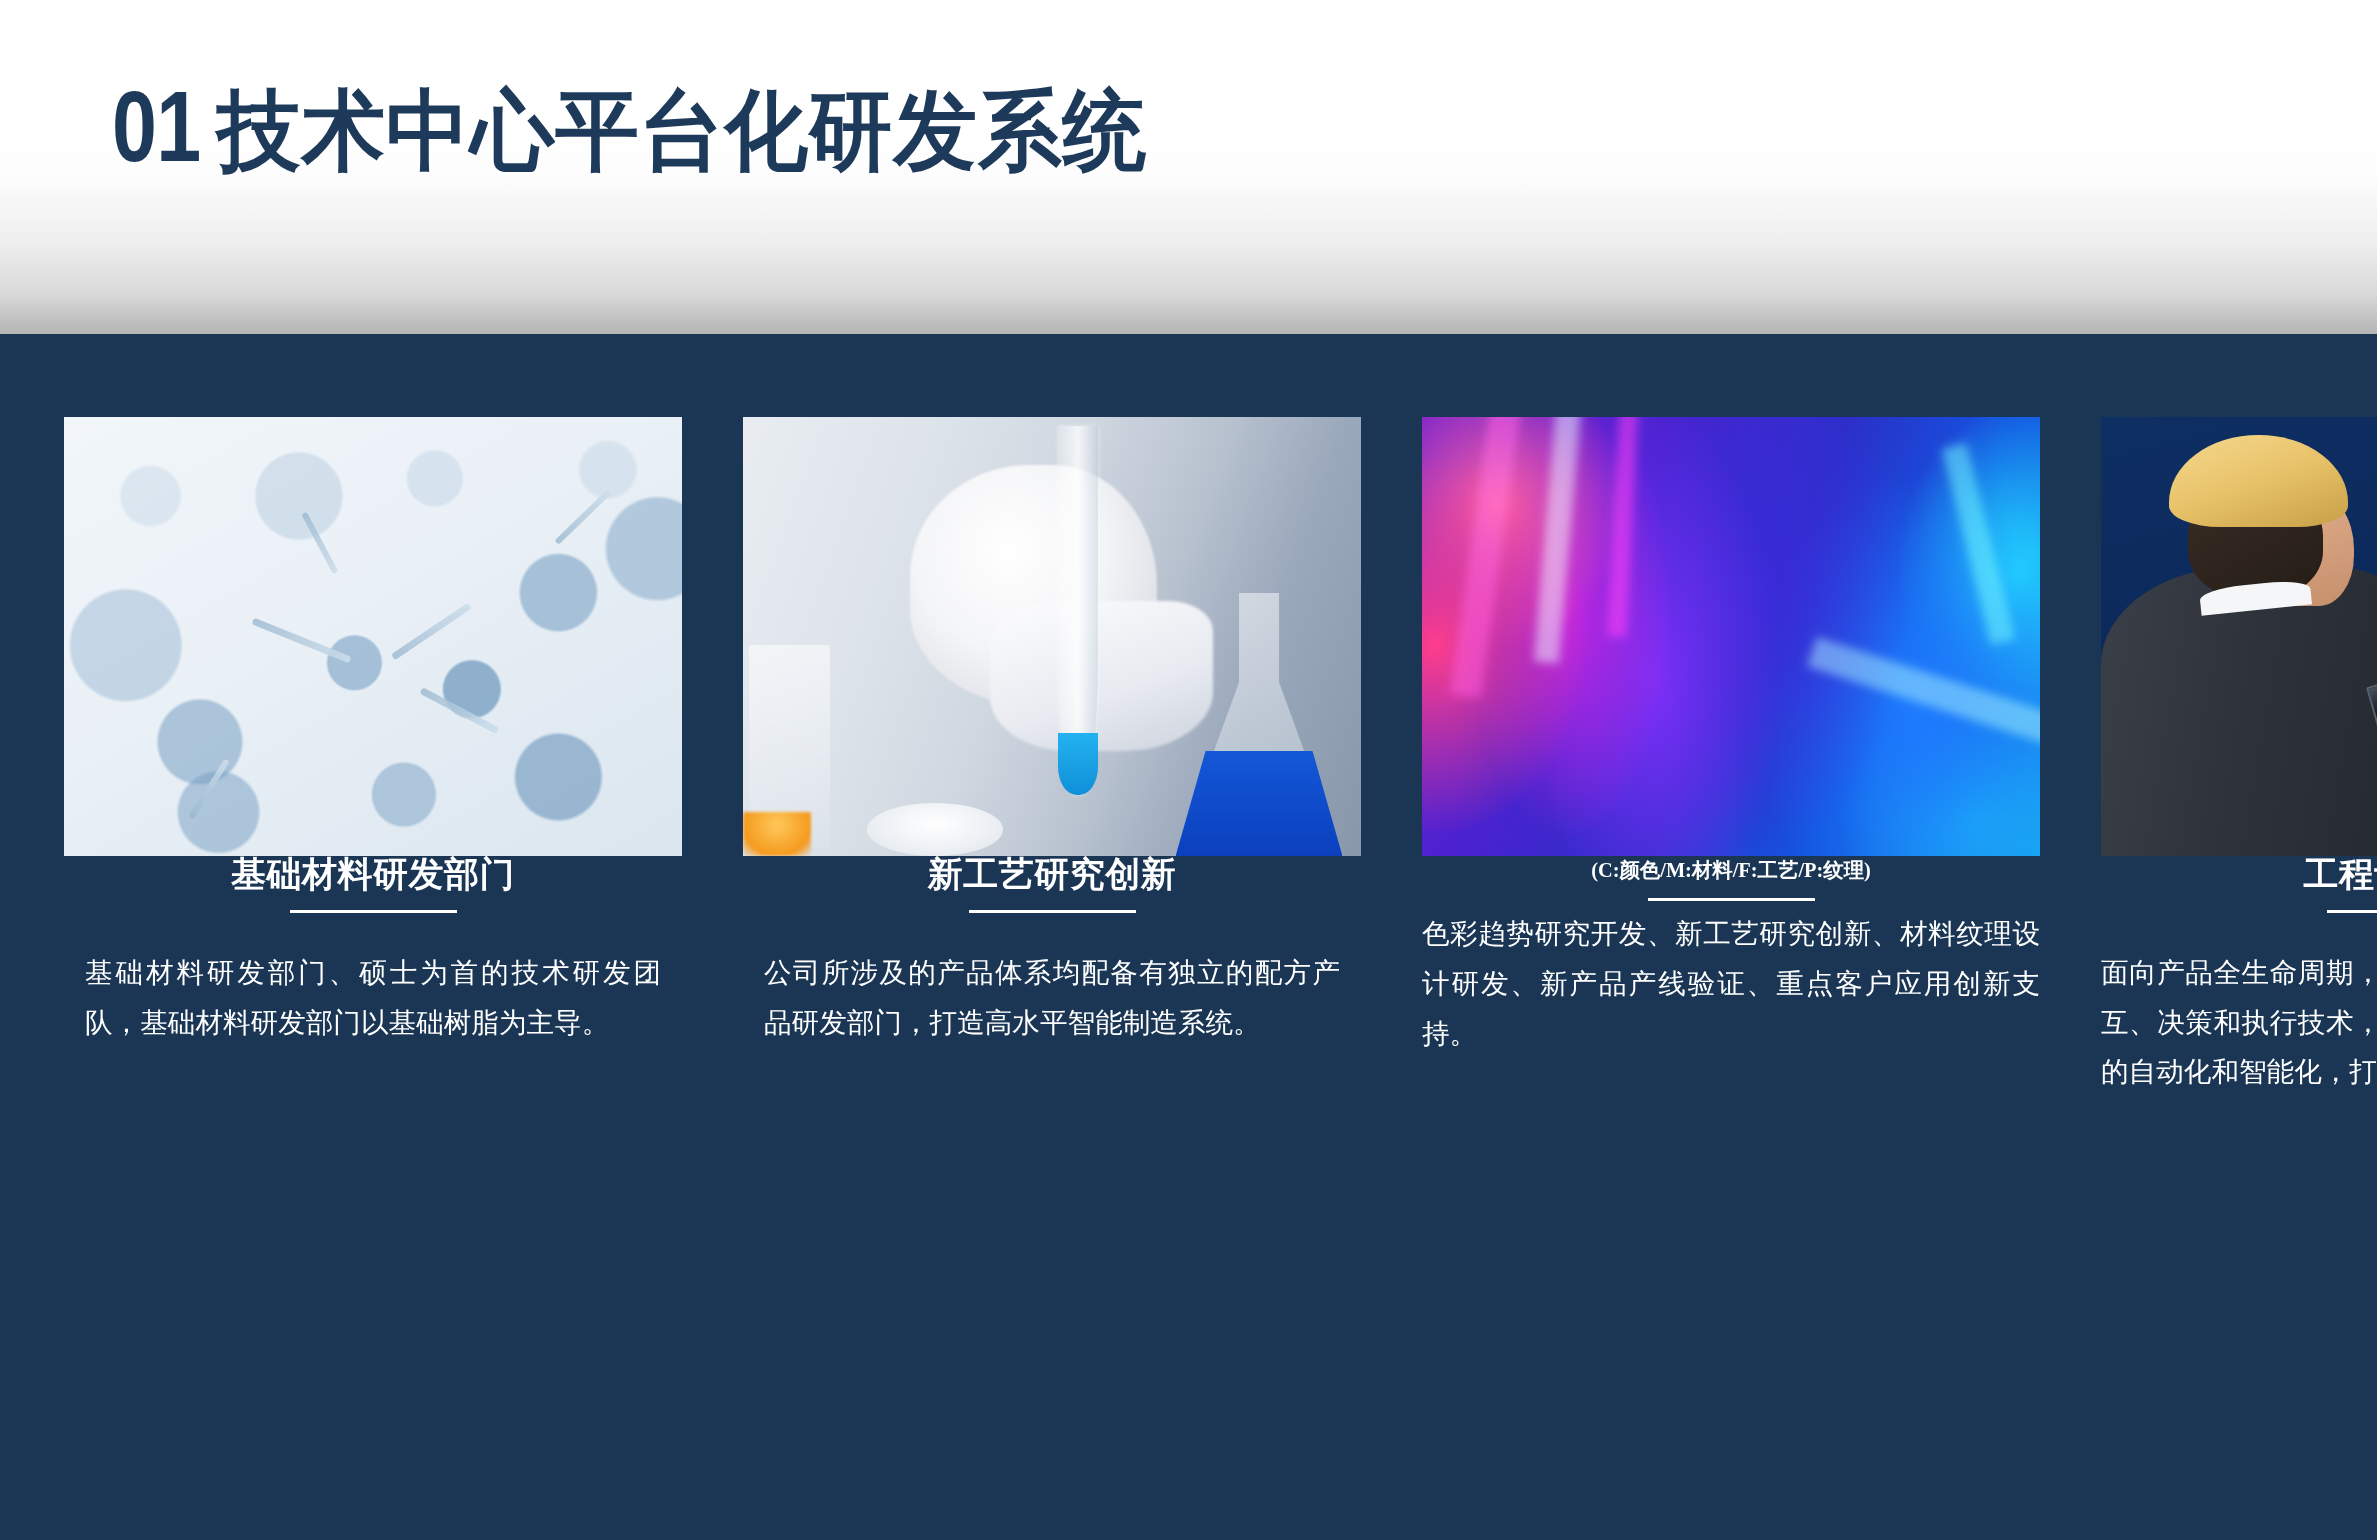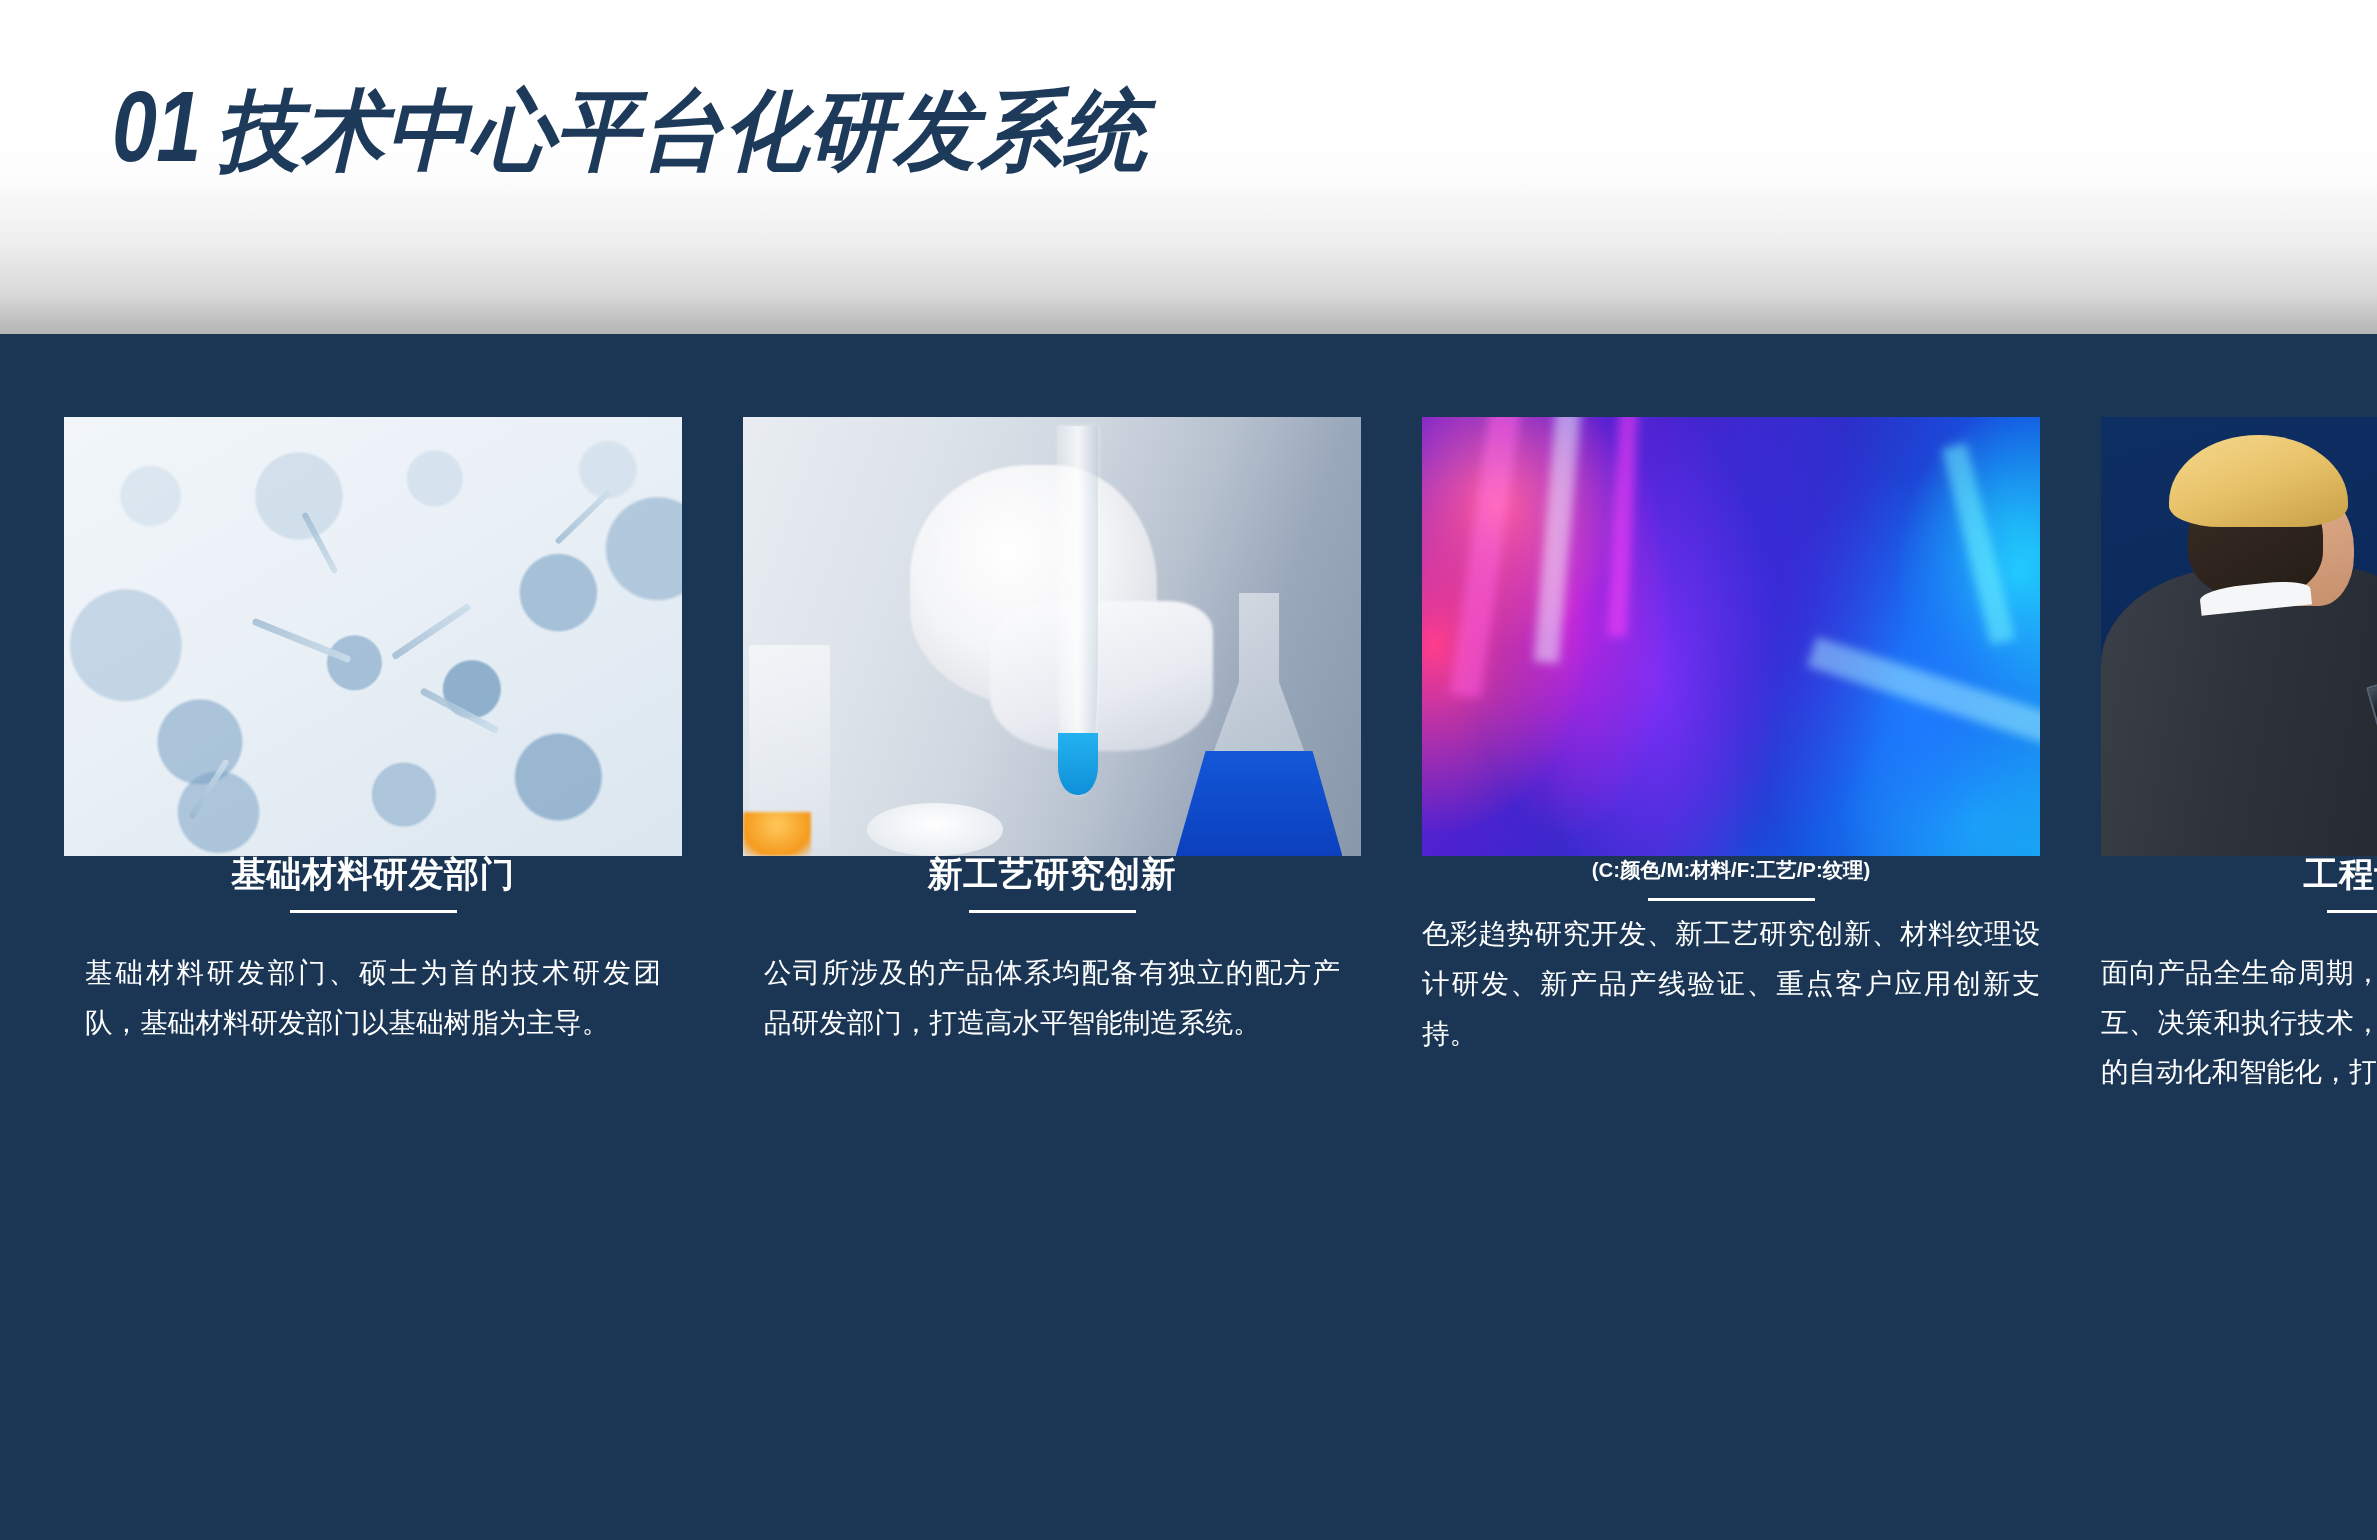--- a/index.html
+++ b/index.html
@@ -11,21 +11,21 @@
     position:relative;
   }
 
   
   .header{
     position:absolute;left:0;top:0;width:2739px;height:334px;
     background:linear-gradient(to bottom,#ffffff 0%,#ffffff 38%,#fdfdfd 52%,#efefef 72%,#d9d9d9 88%,#b4b4b4 100%);
   }
   .header-inner{
     position:absolute;left:112px;top:76px;
-    display:flex;align-items:baseline;font-style:italic;
+    display:flex;align-items:baseline;
   }
   .section-number{
     font-size:101px;
     font-weight:bold;
     color:#1e3a5a;
     letter-spacing:-1px;
     line-height:1;
     transform:scaleX(0.80);
     transform-origin:left bottom;
     font-family:"Liberation Sans","DejaVu Sans",sans-serif;
@@ -208,21 +208,21 @@
     letter-spacing:0.5px;
     font-family:"DejaVu Sans","Liberation Sans",sans-serif;
   }
   .card-subtitle{
     color:#ffffff;
     font-size:20.4px;
     font-weight:bold;
     margin-top:2.9px;
     line-height:1.1;
     letter-spacing:0px;
-    font-family:Liberation Sans, sans-serif;
+    font-family:Liberation Serif, serif;
   }
   .divider{
     width:167px;height:2.9px;background:#ffffff;
     margin:17px auto 0 auto;
   }
   .card-body{
     color:#ffffff;
     font-size:27.6px;
     line-height:1.80;
     margin-top:35px;

